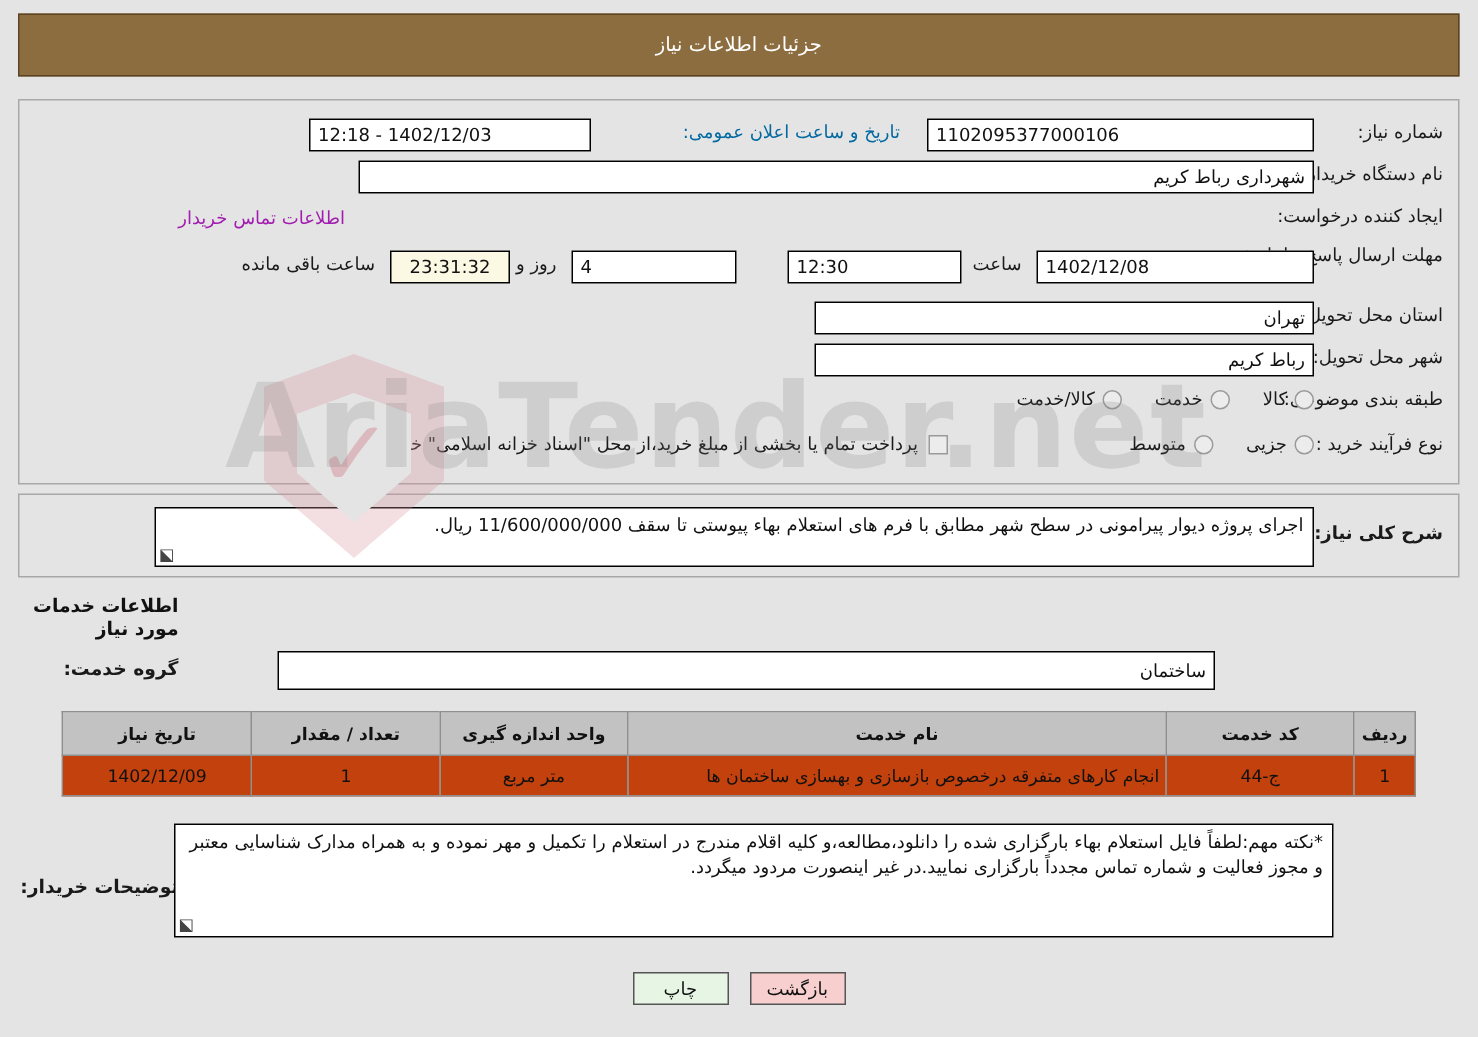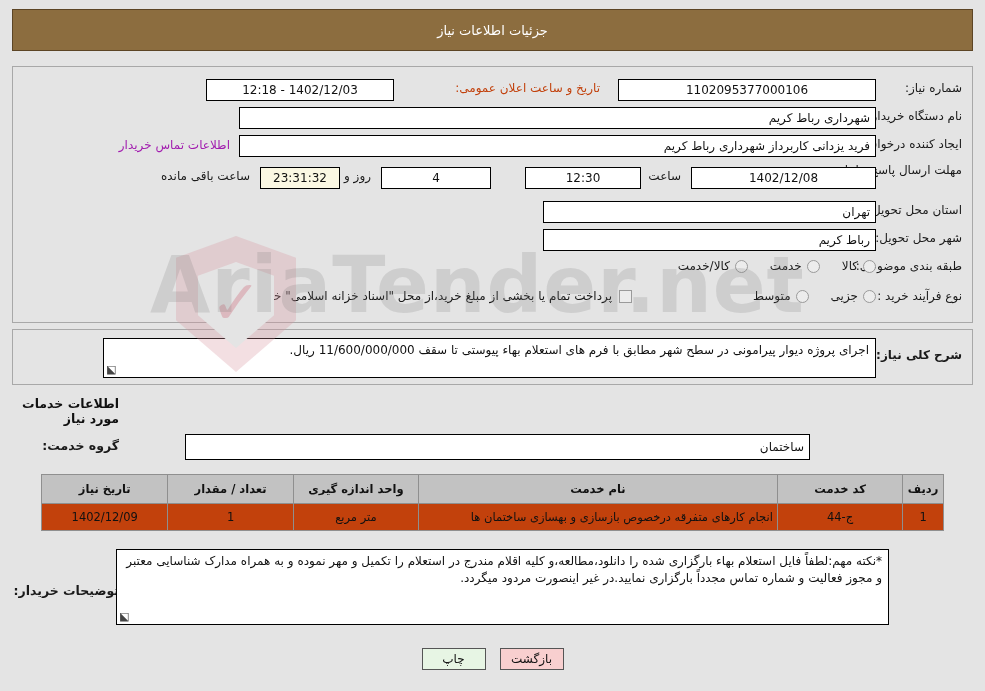--- a/index.html
+++ b/index.html
@@ -101,21 +101,21 @@
 
   .row {
     position: absolute;
     display: flex;
     align-items: center;
     height: 22px;
     white-space: nowrap;
   }
   .lbl {
     font-size: 12px;
-    color: #c2410c;
+    color: #0369a1;
     text-align: left;
   }
   .lbl-right {
     position: absolute;
     right: 10px;
     font-size: 12px;
     text-align: right;
     color: #1a1a1a;
     line-height: 15px;
   }
@@ -125,21 +125,21 @@
     background: #ffffff;
     box-sizing: border-box;
     height: 22px;
     line-height: 20px;
     font-size: 12px;
     padding: 0 5px;
     color: #111;
     overflow: hidden;
     white-space: nowrap;
   }
-  .field.center { text-align: center; }
+  .field.center { text-align: left; }
   .field.right  { text-align: right; }
   .field.cream  { background: #fbf8e3; text-align: center; margin-left: 38px; }
 
   .inline-lbl {
     font-size: 12px;
     padding: 0 6px;
     color: #1a1a1a;
   }
 
   .link {
@@ -283,21 +283,20 @@
 
   <div class="lbl-right" style="top:14px;">شماره نیاز:</div>
   <div class="field center" style="position:absolute; right:96px; top:12px; width:258px;">1102095377000106</div>
   <div class="lbl" style="position:absolute; right:372px; top:14px;">تاریخ و ساعت اعلان عمومی:</div>
   <div class="field center" style="position:absolute; right:578px; top:12px; width:188px;">1402/12/03 - 12:18</div>
 
   <div class="lbl-right" style="top:42px;">نام دستگاه خریدار:</div>
   <div class="field right" style="position:absolute; right:96px; top:40px; width:637px;">شهرداری رباط کریم</div>
 
   <div class="lbl-right" style="top:70px;">ایجاد کننده درخواست:</div>
-  <div class="field right" style="position:absolute; right:96px; top:68px; width:637px;">فرید یزدانی کاربرداز شهرداری رباط کریم</div>
   <a class="link" style="position:absolute; right:742px; top:71px;">اطلاعات تماس خریدار</a>
 
   <div class="lbl-right" style="top:96px;">مهلت ارسال پاسخ: تا تاریخ:</div>
   <div class="field center" style="position:absolute; right:96px; top:100px; width:185px;">1402/12/08</div>
   <div class="inline-lbl" style="position:absolute; right:285px; top:102px;">ساعت</div>
   <div class="field center" style="position:absolute; right:331px; top:100px; width:116px;">12:30</div>
   <div class="field center" style="position:absolute; right:481px; top:100px; width:110px;">4</div>
   <div class="inline-lbl" style="position:absolute; right:595px; top:102px;">روز و</div>
   <div class="field cream" style="position:absolute; right:632px; top:100px; width:80px;">23:31:32</div>
   <div class="inline-lbl" style="position:absolute; right:716px; top:102px;">ساعت باقی مانده</div>

